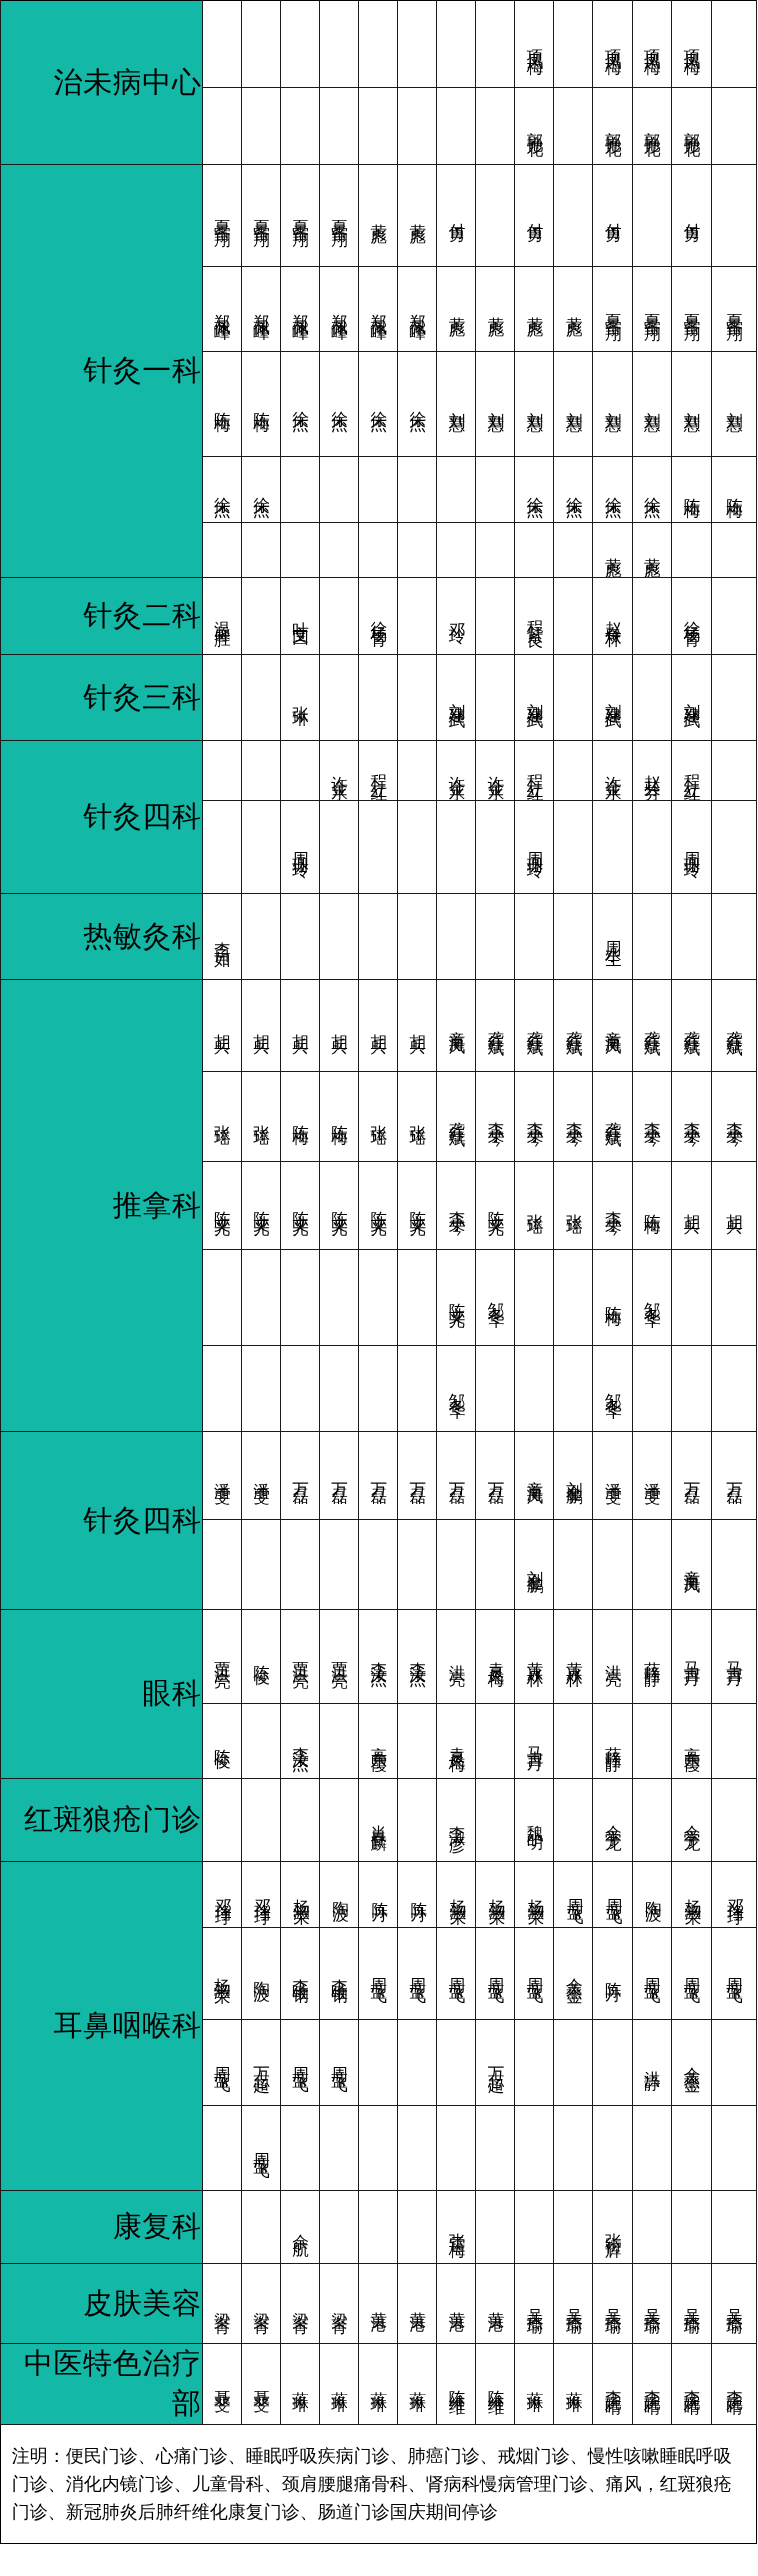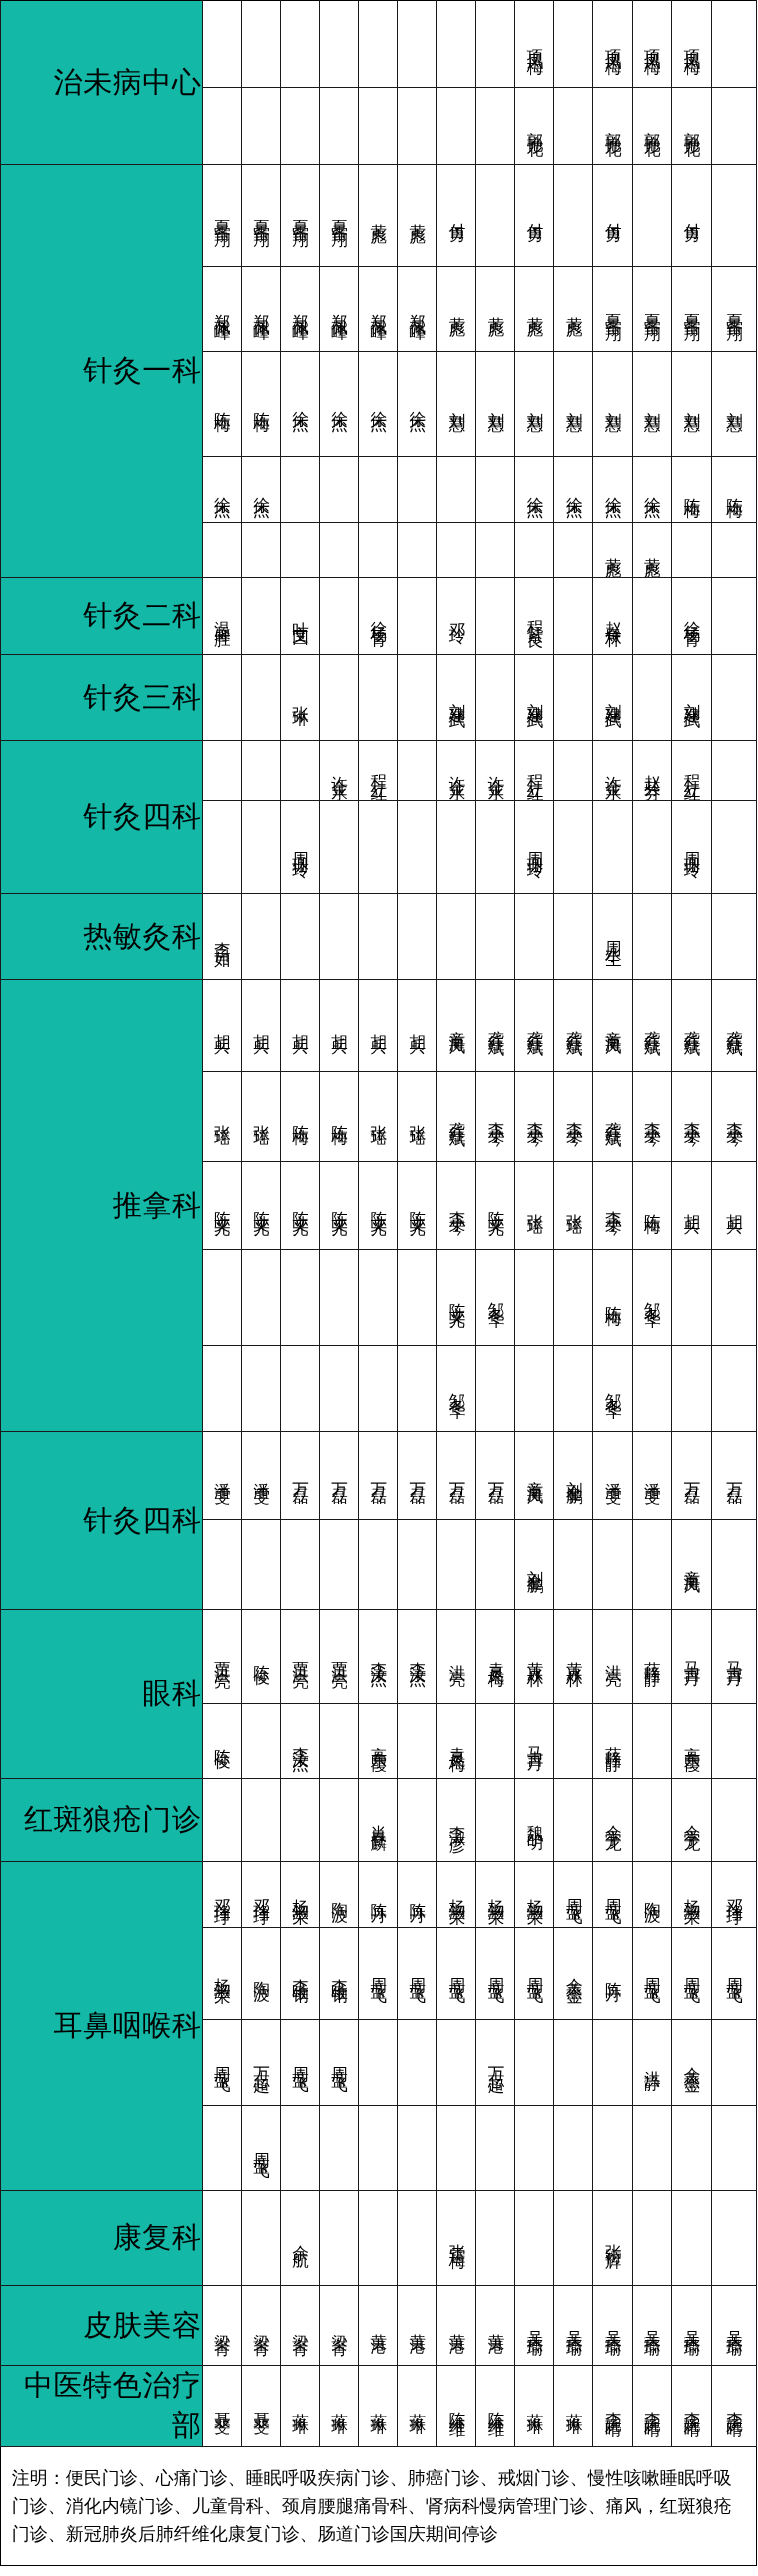--- a/index.html
+++ b/index.html
@@ -439,21 +439,21 @@
         <td class="cell"></td>
         <td class="cell"><span class="vname">李淑彦</span></td>
         <td class="cell"></td>
         <td class="cell"><span class="vname">魏小明</span></td>
         <td class="cell"></td>
         <td class="cell"><span class="vname">余学龙</span></td>
         <td class="cell"></td>
         <td class="cell"><span class="vname">余学龙</span></td>
         <td class="cell"></td>
       </tr>
-      <tr class="dept-start" style="height: 66px;">
+      <tr class="dept-start" style="height: 66px; font-family: Liberation Mono, monospace;">
         <th class="dept" rowspan="4">耳鼻咽喉科</th>
         <td class="cell"><span class="vname">邓琤琤</span></td>
         <td class="cell"><span class="vname">邓琤琤</span></td>
         <td class="cell"><span class="vname">杨淑荣</span></td>
         <td class="cell"><span class="vname">陶波</span></td>
         <td class="cell"><span class="vname">陈丹</span></td>
         <td class="cell"><span class="vname">陈丹</span></td>
         <td class="cell"><span class="vname">杨淑荣</span></td>
         <td class="cell"><span class="vname">杨淑荣</span></td>
         <td class="cell"><span class="vname">杨淑荣</span></td>
@@ -504,21 +504,21 @@
         <td class="cell"></td>
         <td class="cell"></td>
         <td class="cell"></td>
         <td class="cell"></td>
         <td class="cell"></td>
         <td class="cell"></td>
         <td class="cell"></td>
         <td class="cell"></td>
         <td class="cell"></td>
       </tr>
-      <tr class="dept-start" style="height: 95px;">
+      <tr class="dept-start" style="height: 73px;">
         <th class="dept" rowspan="1">康复科</th>
         <td class="cell"></td>
         <td class="cell"></td>
         <td class="cell"><span class="vname">余航</span></td>
         <td class="cell"></td>
         <td class="cell"></td>
         <td class="cell"></td>
         <td class="cell"><span class="vname">张雪梅</span></td>
         <td class="cell"></td>
         <td class="cell"></td>

